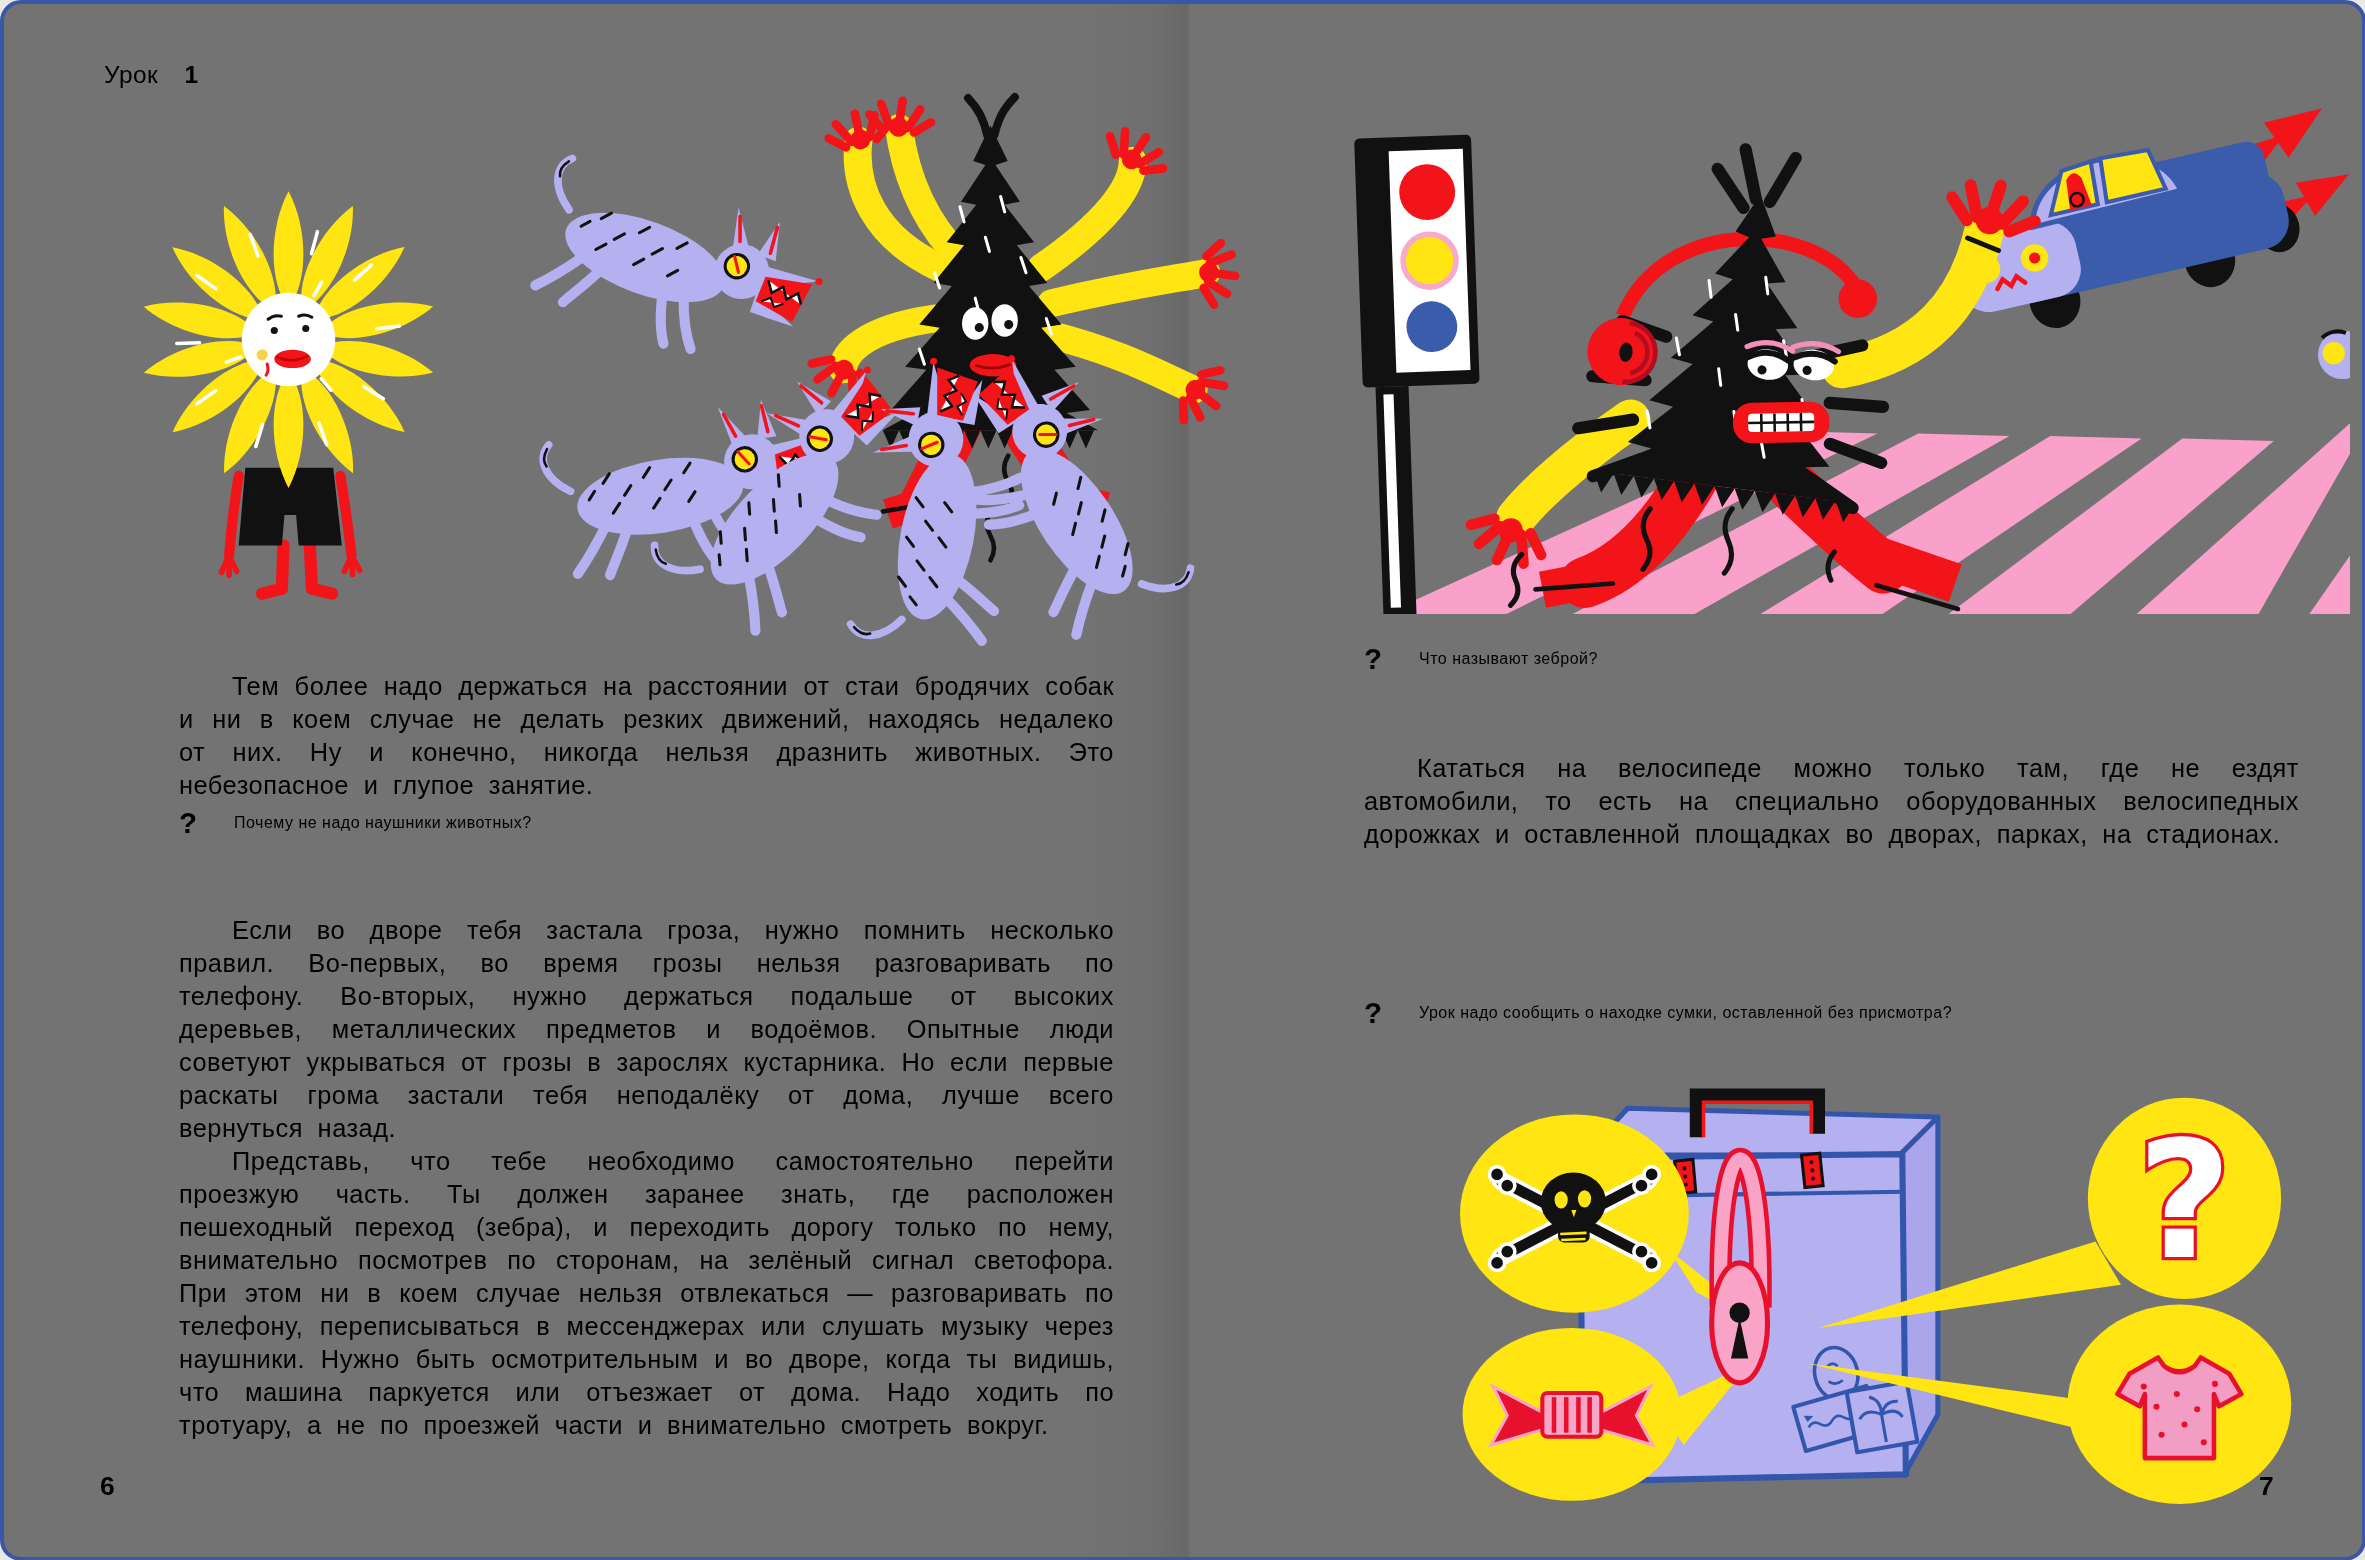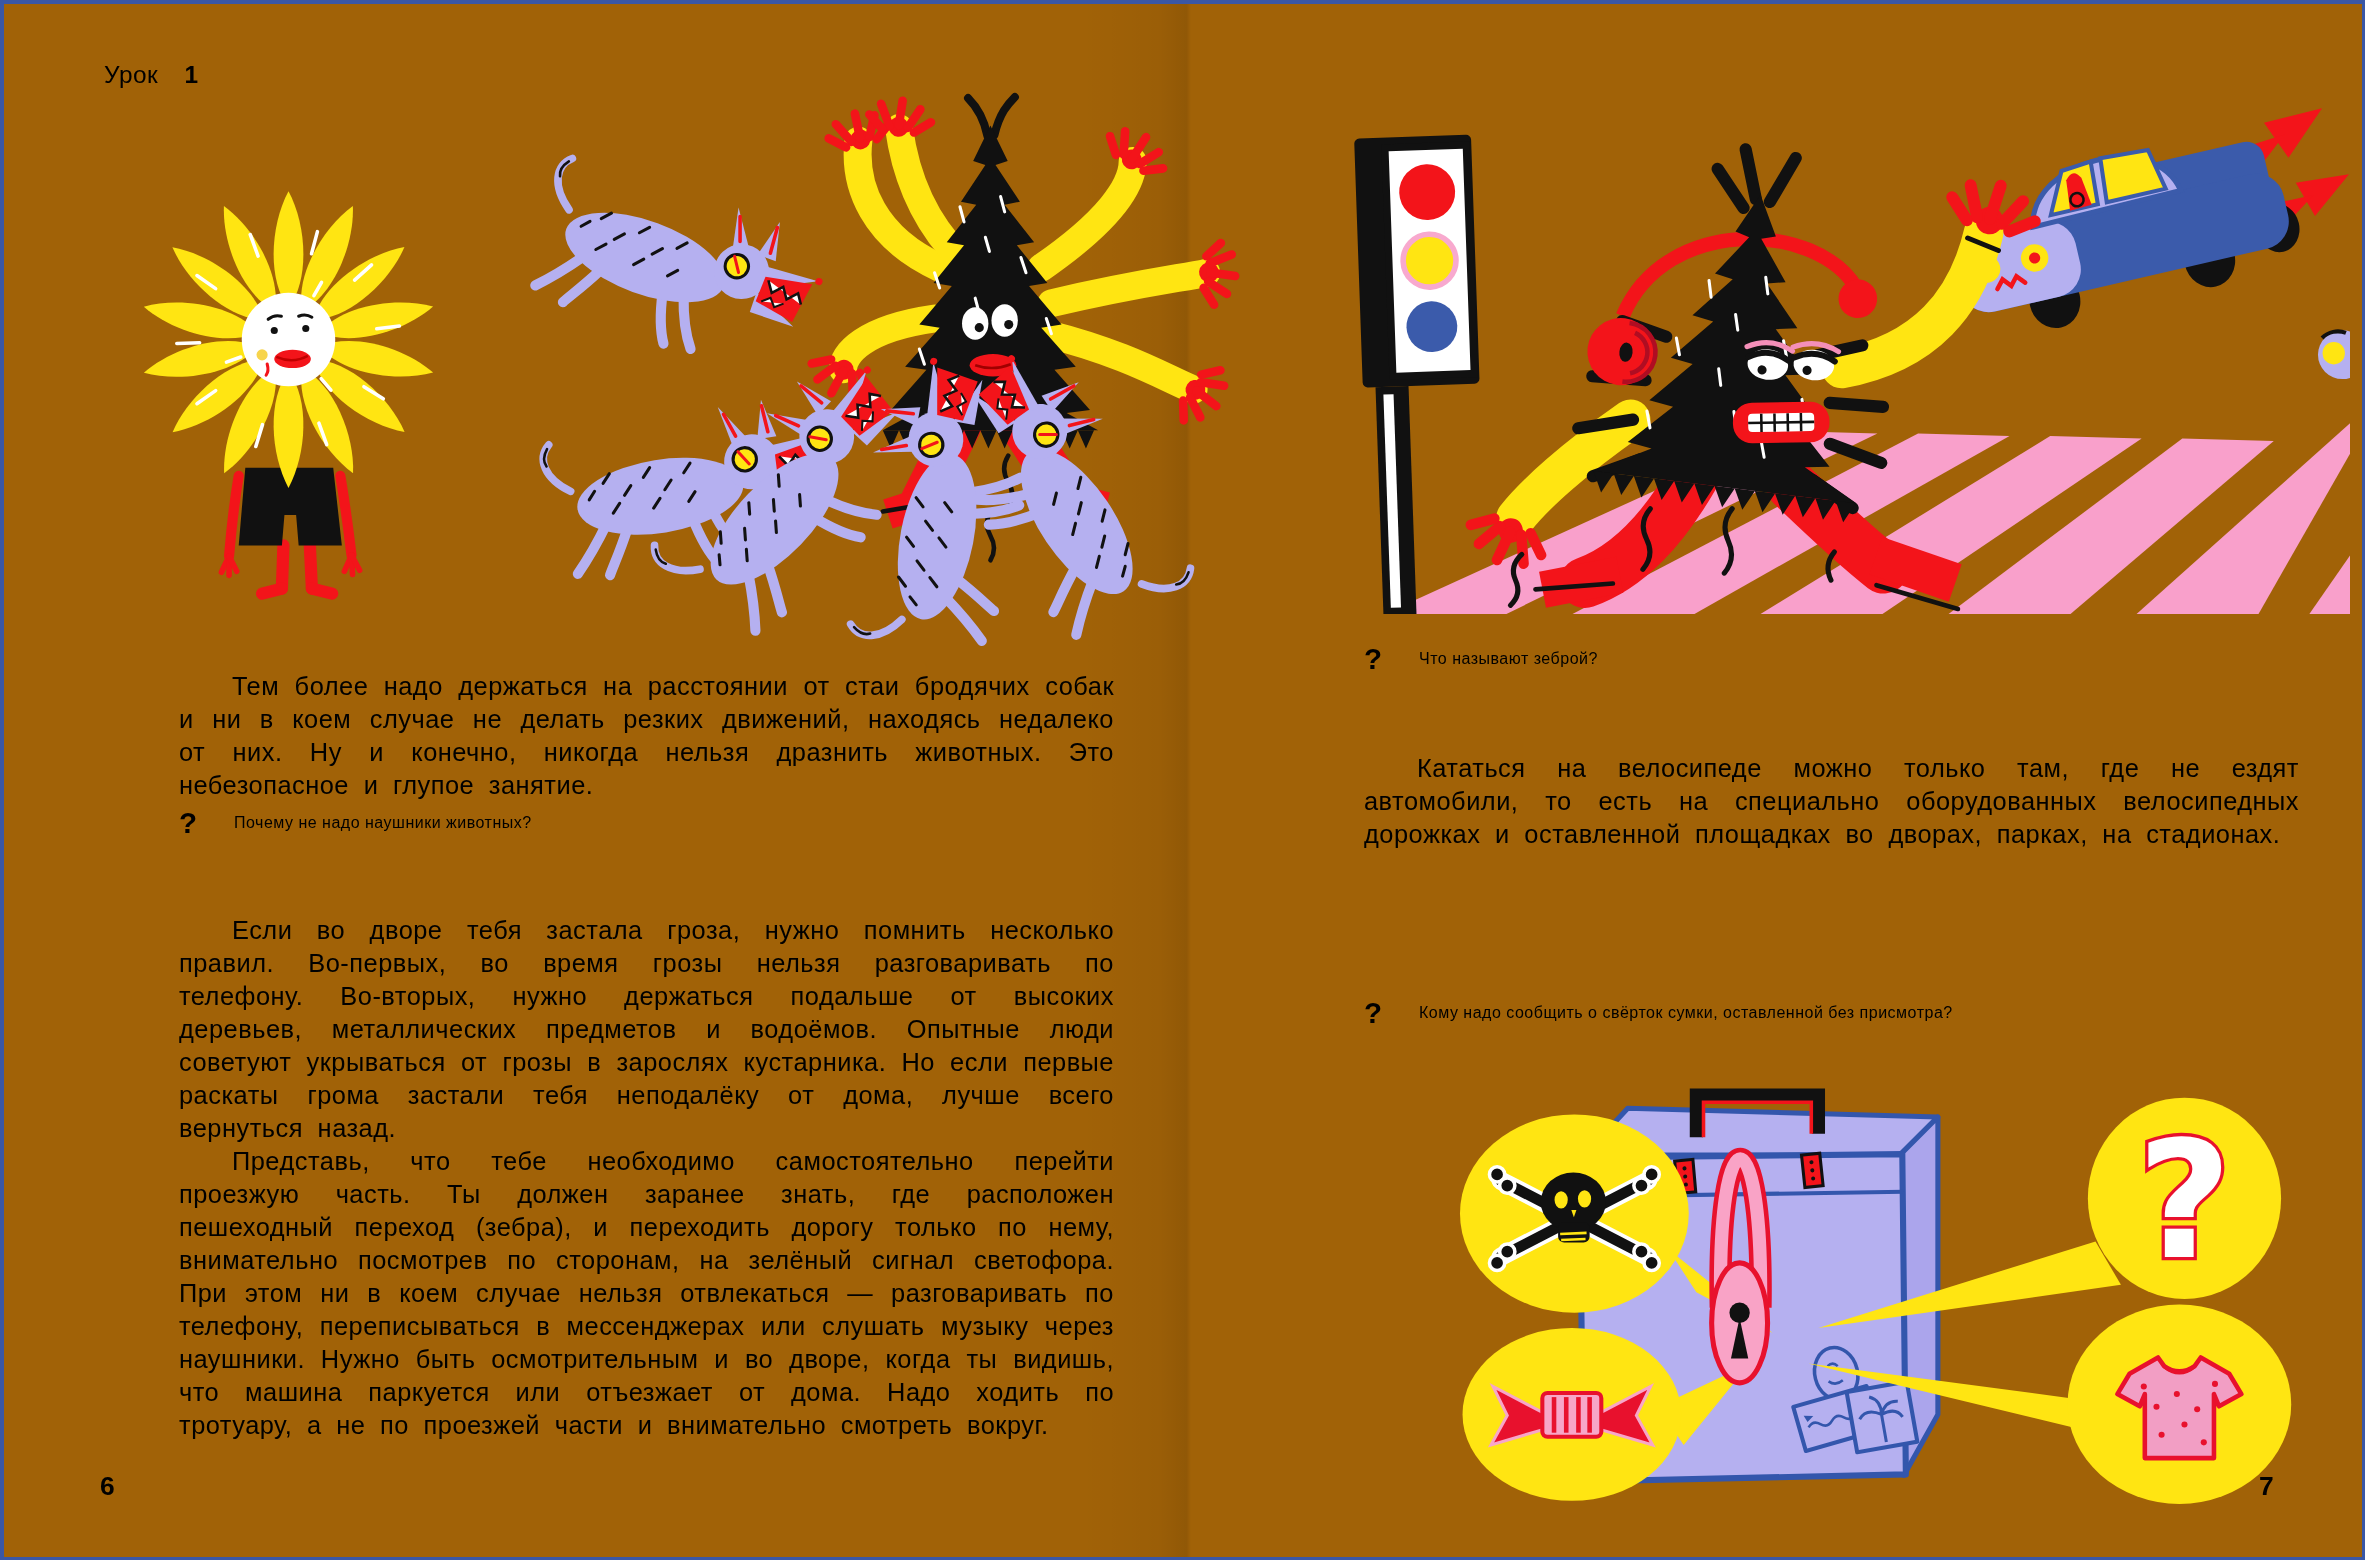--- a/index.html
+++ b/index.html
@@ -1,18 +1,18 @@
 <!DOCTYPE html>
 <html style="font-size:8.1px"><head>
 <meta charset="utf-8">
 <style>
   html,body{margin:0;padding:0;background:#e8e8e8;}
   .spread{
-    position:relative; width:2366px; height:1561px; background:#a16207;
-    border:4.6px solid #3A57A5; border-radius:0; box-sizing:border-box; overflow:hidden;
+    position:relative; width:2366px; height:1561px; background:#737373;
+    border:4.6px solid #3A57A5; border-radius:21px; box-sizing:border-box; overflow:hidden;
     font-family:"Liberation Sans","DejaVu Sans",sans-serif; color:#000;padding-left:15px;
   }
   .gutter{
     position:absolute; left:1078px; top:0; width:109px; height:1561px;
     background:linear-gradient(to right, rgba(0,0,0,0) 0%, rgba(0,0,0,0.04) 70%, rgba(0,0,0,0.10) 96%, rgba(0,0,0,0) 100%);
     pointer-events:none;
   }
   .lesson{position:absolute; left:100px; top:57px; font-size:24.4px; letter-spacing:0.5px;}
   .lesson b{margin-left:26.4px; font-weight:bold;}
   .para-wrap{position:absolute; width:935px;margin-top:40px;}
@@ -373,21 +373,21 @@
     <span class="qmark">?</span>
     <span class="qtext">Что называют зеброй?</span>
   </div>
 
   <div class="para-wrap" style="left:1360px; top:708px">
     <p>Кататься на велосипеде можно только там, где не ездят автомобили, то есть на специально оборудованных велосипедных дорожках и оставленной площадках во дворах, парках, на стадионах.</p>
   </div>
 
   <div class="qrow" style="left:1360px; top:992px">
     <span class="qmark">?</span>
-    <span class="qtext" style="max-width:823px">Кому надо сообщить о свёрток сумки, оставленной без присмотра?</span>
+    <span class="qtext" style="max-width:823px">Урок надо сообщить о находке сумки, оставленной без присмотра?</span>
   </div>
 
   <svg style="left:1367px;top:1085px" width="966" height="422" viewBox="0 0 1900 830">
 
     <g stroke-linejoin="round">
       <polygon points="420,130 505,38 1115,55 1040,130" fill="#B5B0F0" stroke="#3356AC" stroke-width="10"></polygon>
       <polygon points="1040,130 1115,55 1115,640 1048,760" fill="#ABA5EC" stroke="#3356AC" stroke-width="10"></polygon>
       <path d="M410,135 L1045,128 L1052,758 L418,772 Z" fill="#B5B0F0" stroke="#3356AC" stroke-width="12"></path>
       <path d="M414,212 L1047,202" stroke="#3356AC" stroke-width="8"></path>
 

